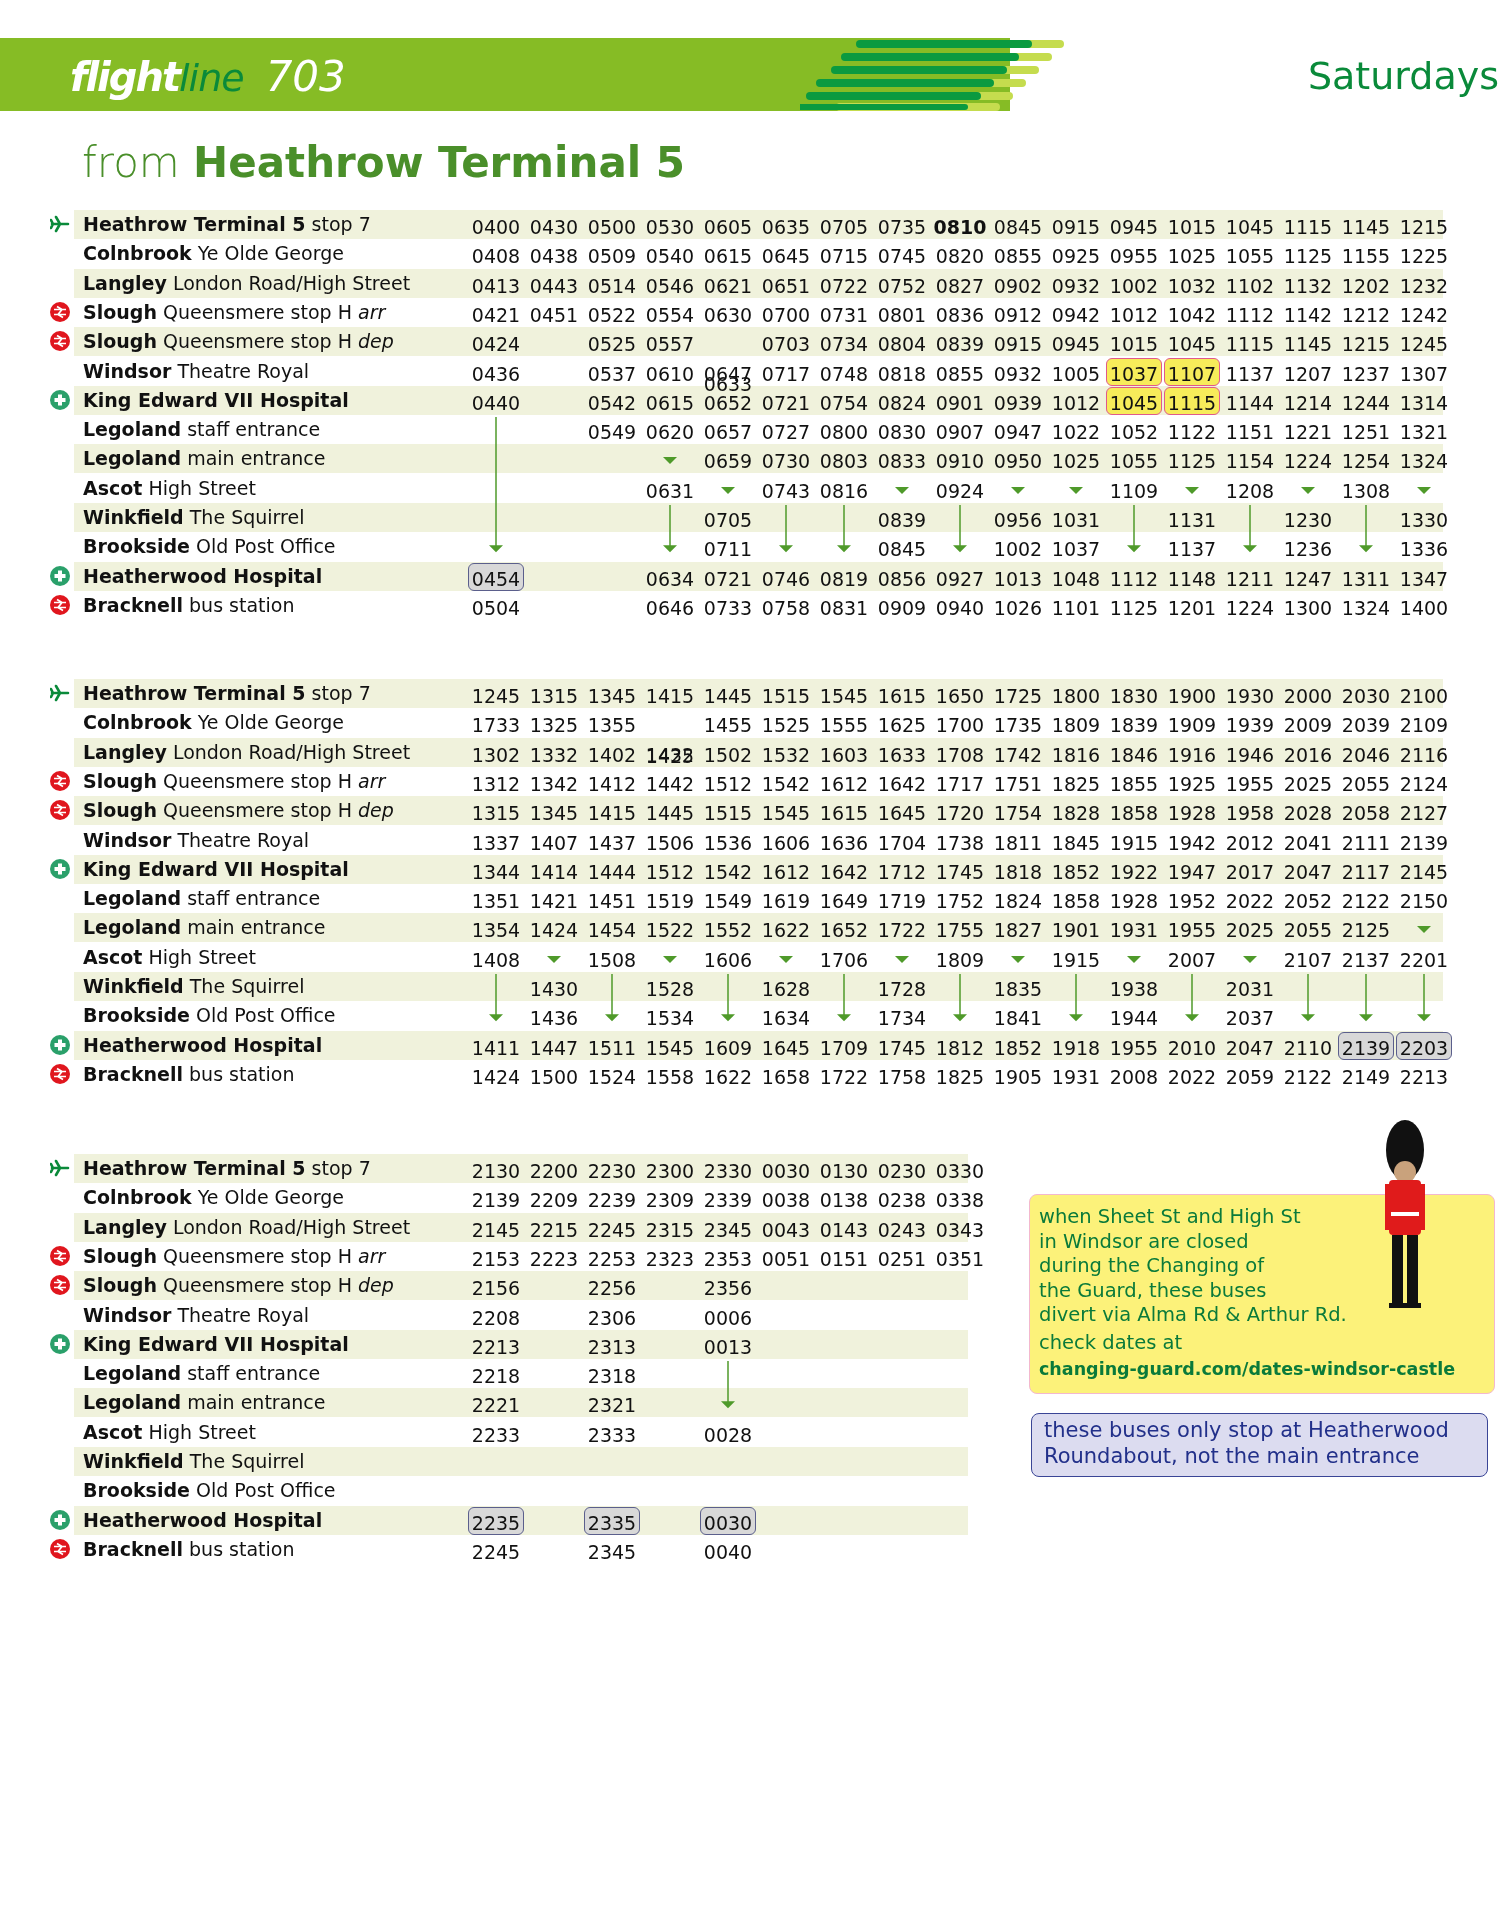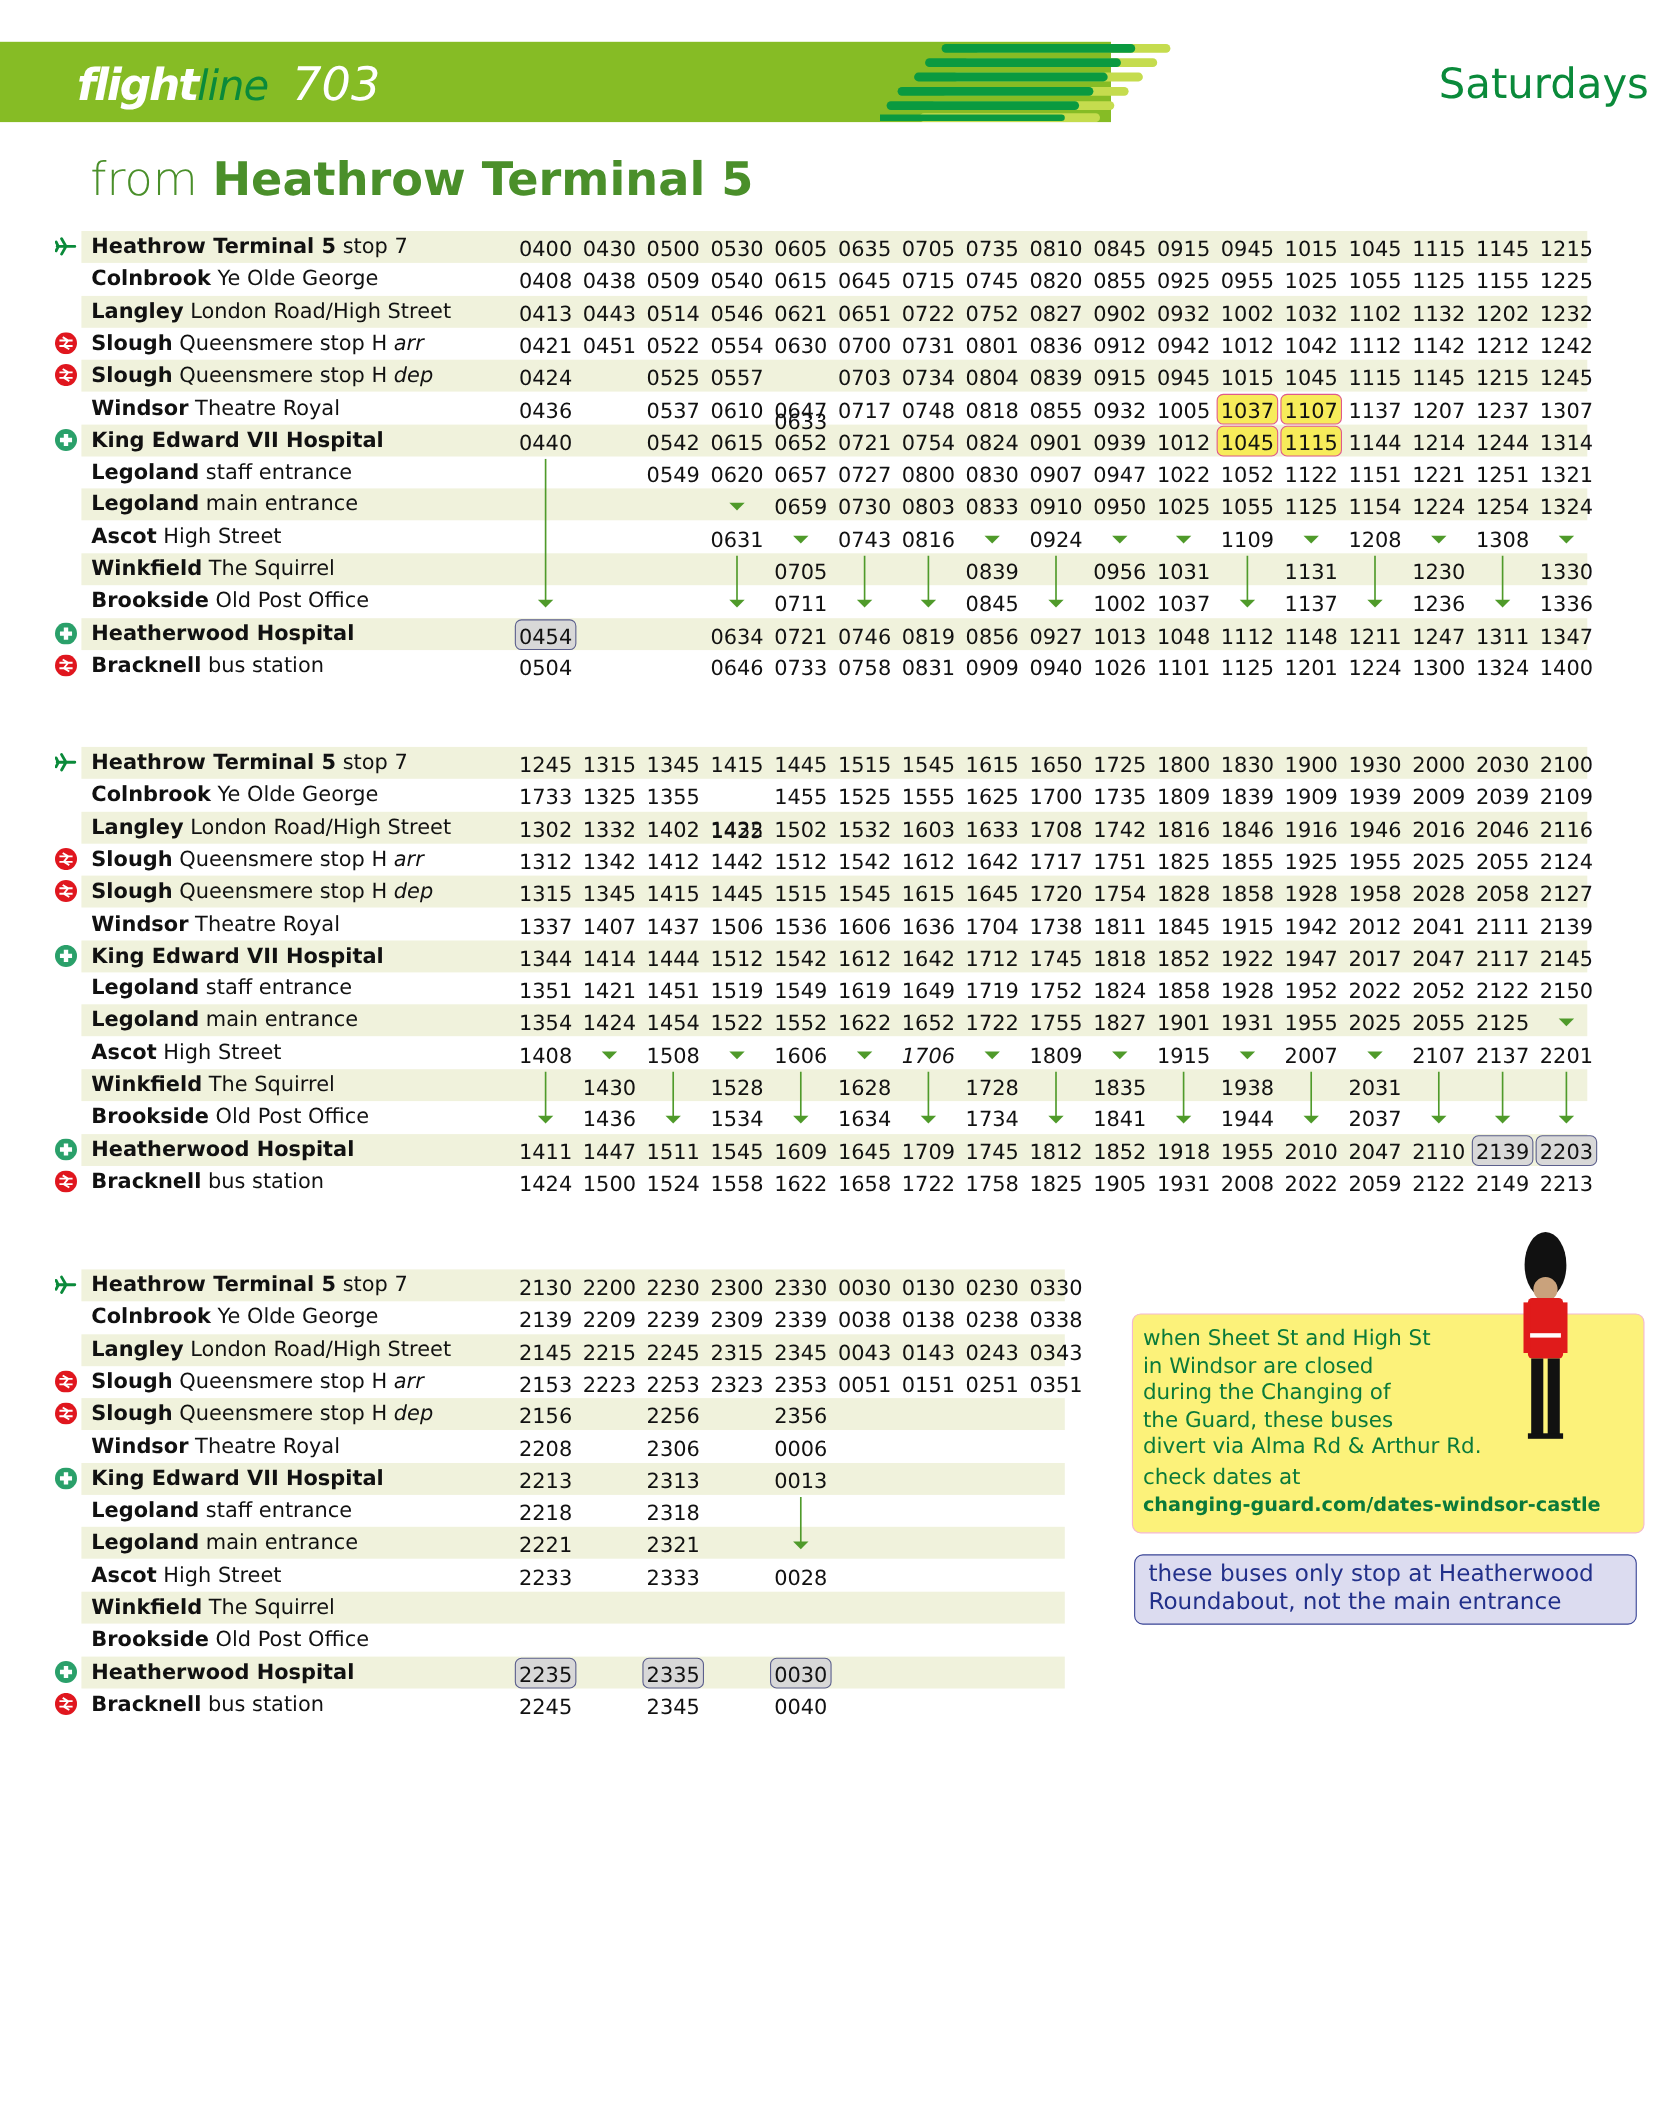--- a/index.html
+++ b/index.html
@@ -210,21 +210,21 @@
       <div class="cell" style="left: 873px; top: 388.8px;">0824</div>
       <div class="cell" style="left: 873px; top: 418.1px;">0830</div>
       <div class="cell" style="left: 873px; top: 447.4px;">0833</div>
       <svg class="arrow" width="20" height="16" style="left: 892px; top: 481.7px; position: absolute;">
         <polygon points="3,5 17,5 10,12" fill="#4f9a2a"></polygon>
       </svg>
       <div class="cell" style="left: 873px; top: 506px;">0839</div>
       <div class="cell" style="left: 873px; top: 535.3px;">0845</div>
       <div class="cell" style="left: 873px; top: 564.6px;">0856</div>
       <div class="cell" style="left: 873px; top: 593.9px;">0909</div>
-      <div class="cell" style="left: 931px; top: 213px;">0810</div>
+      <div class="cell" style="left: 931px; top: 213px; font-weight: bold;">0810</div>
       <div class="cell" style="left: 931px; top: 242.3px;">0820</div>
       <div class="cell" style="left: 931px; top: 271.6px;">0827</div>
       <div class="cell" style="left: 931px; top: 300.9px;">0836</div>
       <div class="cell" style="left: 931px; top: 330.2px;">0839</div>
       <div class="cell" style="left: 931px; top: 359.5px;">0855</div>
       <div class="cell" style="left: 931px; top: 388.8px;">0901</div>
       <div class="cell" style="left: 931px; top: 418.1px;">0907</div>
       <div class="cell" style="left: 931px; top: 447.4px;">0910</div>
       <div class="cell" style="left: 931px; top: 476.7px;">0924</div>
       <svg class="arrow" width="20" height="51.299999999999955" style="left: 950px; top: 505px; position: absolute;">
@@ -509,21 +509,21 @@
       <div class="cell" style="left: 757px; top: 1062.9px;">1658</div>
       <div class="cell" style="left: 815px; top: 682px;">1545</div>
       <div class="cell" style="left: 815px; top: 711.3px;">1555</div>
       <div class="cell" style="left: 815px; top: 740.6px;">1603</div>
       <div class="cell" style="left: 815px; top: 769.9px;">1612</div>
       <div class="cell" style="left: 815px; top: 799.2px;">1615</div>
       <div class="cell" style="left: 815px; top: 828.5px;">1636</div>
       <div class="cell" style="left: 815px; top: 857.8px;">1642</div>
       <div class="cell" style="left: 815px; top: 887.1px;">1649</div>
       <div class="cell" style="left: 815px; top: 916.4px;">1652</div>
-      <div class="cell" style="left: 815px; top: 945.7px; font-style: italic;">1706</div>
+      <div class="cell" style="left: 815px; top: 945.7px;">1706</div>
       <svg class="arrow" width="20" height="51.299999999999955" style="left: 834px; top: 974px; position: absolute;">
         <line x1="10" y1="0" x2="10" y2="41.299999999999955" stroke="#4f9a2a" stroke-width="1.5"></line>
         <polygon points="3,40.299999999999955 17,40.299999999999955 10,47.299999999999955" fill="#4f9a2a"></polygon>
       </svg>
       <div class="cell" style="left: 815px; top: 1033.6px;">1709</div>
       <div class="cell" style="left: 815px; top: 1062.9px;">1722</div>
       <div class="cell" style="left: 873px; top: 682px;">1615</div>
       <div class="cell" style="left: 873px; top: 711.3px;">1625</div>
       <div class="cell" style="left: 873px; top: 740.6px;">1633</div>
       <div class="cell" style="left: 873px; top: 769.9px;">1642</div>

